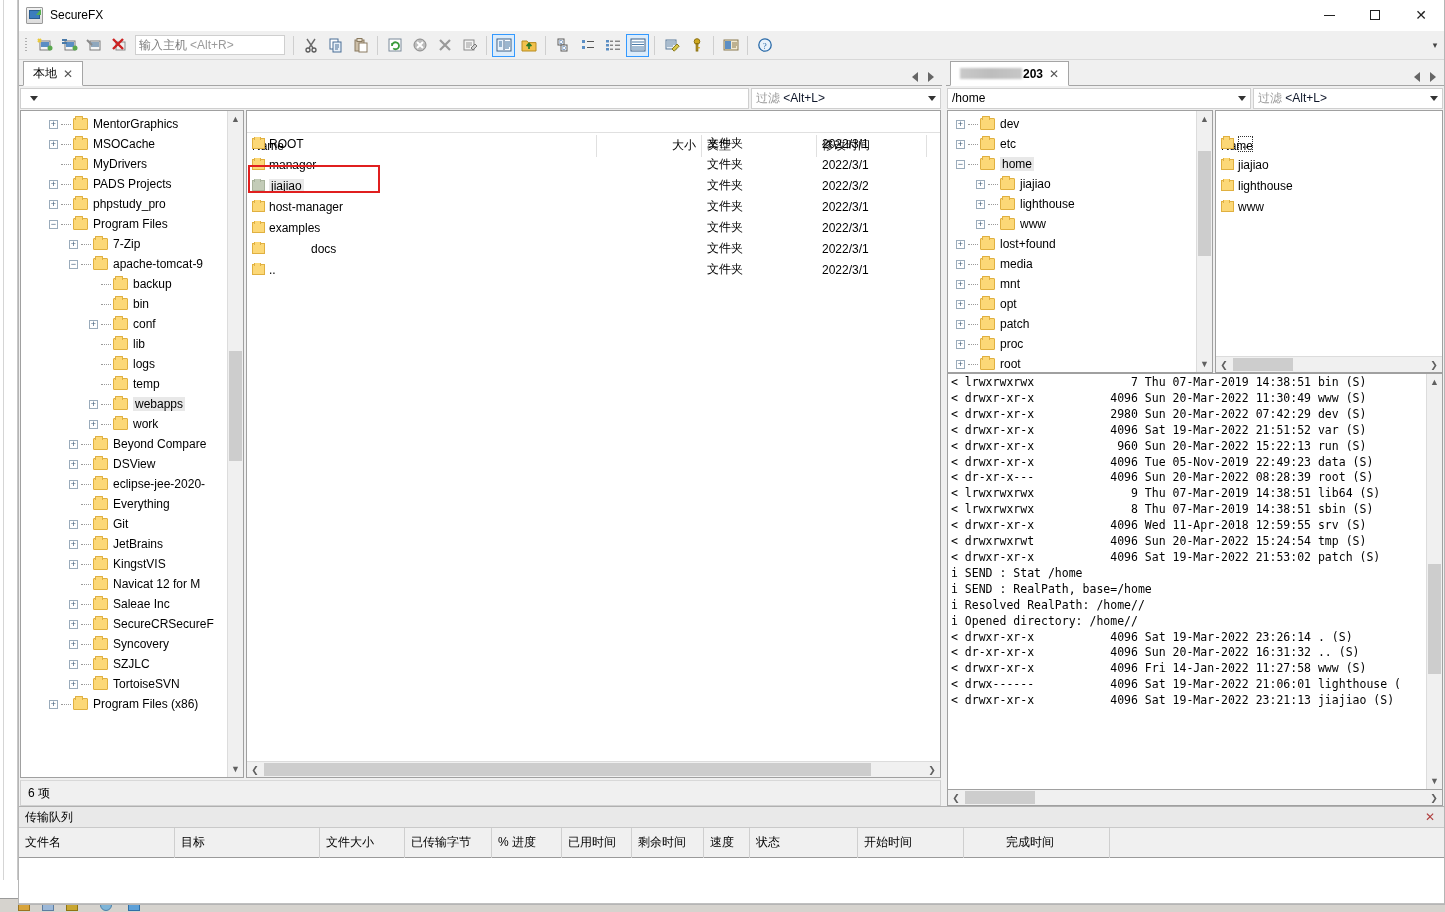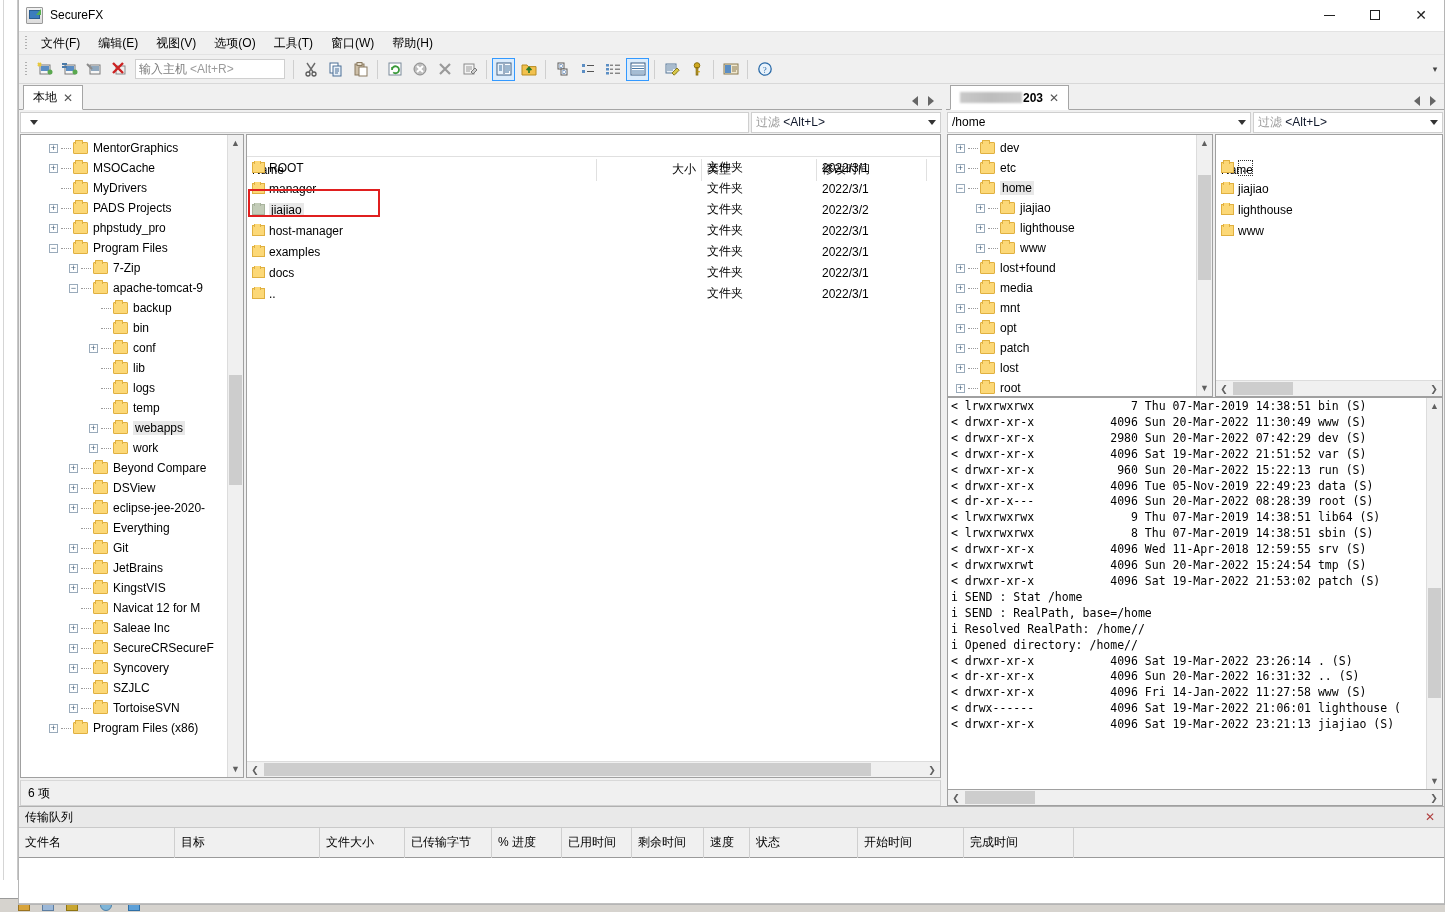--- a/index.html
+++ b/index.html
@@ -280,30 +280,20 @@
           </div>
         <div class="win-btn">
             <span class="glyph-max"></span>
           </div>
         <div class="win-btn close">
             <span class="glyph-close">✕</span>
           </div>
       </div>
     </div>
 
-    <div class="menubar">
-      <div class="grip"></div>
-      <div class="menu-item">文件(F)</div>
-      <div class="menu-item">编辑(E)</div>
-      <div class="menu-item">视图(V)</div>
-      <div class="menu-item">选项(O)</div>
-      <div class="menu-item">工具(T)</div>
-      <div class="menu-item">窗口(W)</div>
-      <div class="menu-item">帮助(H)</div>
-    </div>
 
     <div class="toolbar">
       <div class="grip"></div>
 
       <div class="tb-btn">
         <svg width="18" height="18" viewBox="0 0 18 18">
             <rect x="4" y="5" width="10" height="9" fill="#f6f6f6" stroke="#7a7a7a"></rect>
             <rect x="5" y="6" width="8" height="5" fill="#5b8ec4"></rect>
             <path d="M2 3 l3 3 M2 6 l3 -3" stroke="#e8c83c" stroke-width="2"></path>
             <circle cx="14" cy="12" r="2.5" fill="#5aa84f"></circle>
@@ -777,21 +767,21 @@
                 <div class="lrow">
                   <div class="c" style="width: 350px;">
                     <span class="fico"></span>
                     <span class="">examples</span>
                   </div>
                   <div class="c right" style="width: 105px;"></div>
                   <div class="c" style="width: 115px;">文件夹</div>
                   <div class="c" style="width: 110px;">2022/3/1</div>
                 </div>
                 <div class="lrow">
-                  <div class="c" style="width: 350px;">
+                  <div class="c" style="width: 350px; gap: 42px;">
                     <span class="fico"></span>
                     <span class="">docs</span>
                   </div>
                   <div class="c right" style="width: 105px;"></div>
                   <div class="c" style="width: 115px;">文件夹</div>
                   <div class="c" style="width: 110px;">2022/3/1</div>
                 </div>
                 <div class="lrow">
                   <div class="c" style="width: 350px;">
                     <span class="fico"></span>
@@ -924,21 +914,21 @@
                   <span class="expander">+</span>
                   <span class="dashes"></span>
                   <span class="folder"></span>
                   <span class="tlabel">patch</span>
                 </div>
                 <div class="trow">
                   <span class="tw" style="width: 8px; flex: 0 0 auto;"></span>
                   <span class="expander">+</span>
                   <span class="dashes"></span>
                   <span class="folder"></span>
-                  <span class="tlabel">lost</span>
+                  <span class="tlabel">proc</span>
                 </div>
                 <div class="trow">
                   <span class="tw" style="width: 8px; flex: 0 0 auto;"></span>
                   <span class="expander">+</span>
                   <span class="dashes"></span>
                   <span class="folder"></span>
                   <span class="tlabel">root</span>
                 </div>
               </div>
             <div class="vsb">
@@ -1033,20 +1023,20 @@
           <div class="qc" style="width: 156px;">文件名</div>
           <div class="qc" style="width: 145px;">目标</div>
           <div class="qc" style="width: 85px;">文件大小</div>
           <div class="qc" style="width: 87px;">已传输字节</div>
           <div class="qc" style="width: 70px;">% 进度</div>
           <div class="qc" style="width: 70px;">已用时间</div>
           <div class="qc" style="width: 72px;">剩余时间</div>
           <div class="qc" style="width: 46px;">速度</div>
           <div class="qc" style="width: 108px;">状态</div>
           <div class="qc" style="width: 106px;">开始时间</div>
-          <div class="qc" style="width: 110px;">完成时间</div>
+          <div class="qc" style="width: 110px; margin-left: 36px;">完成时间</div>
         </div>
       <div class="qbody"></div>
     </div>
 
 
   </div>
 </div>
 
 </body></html>

